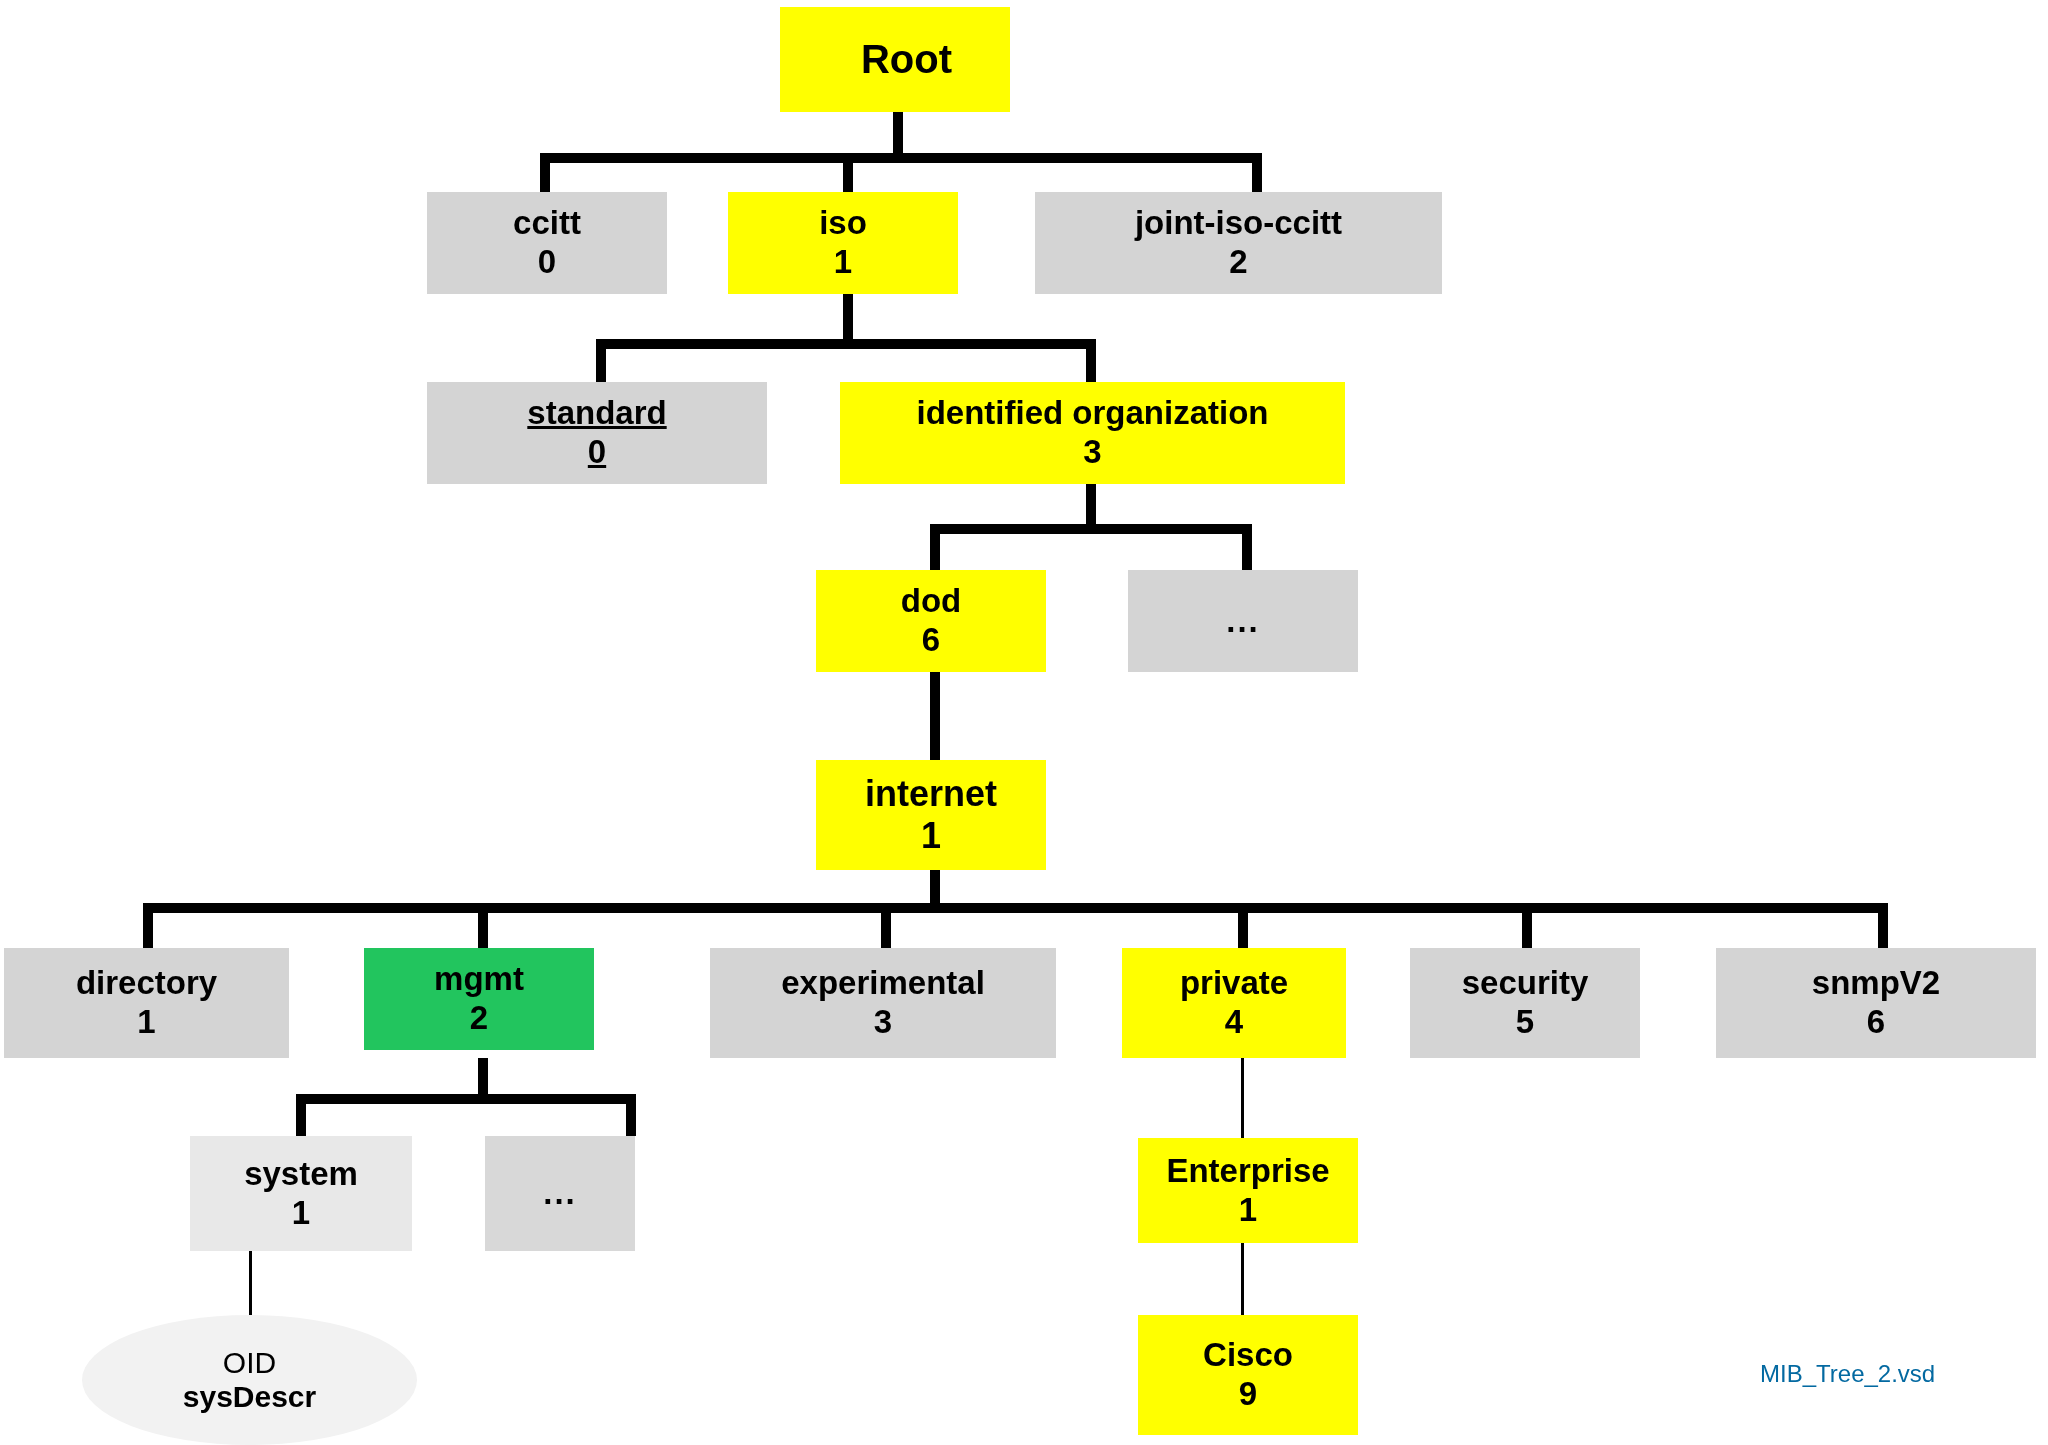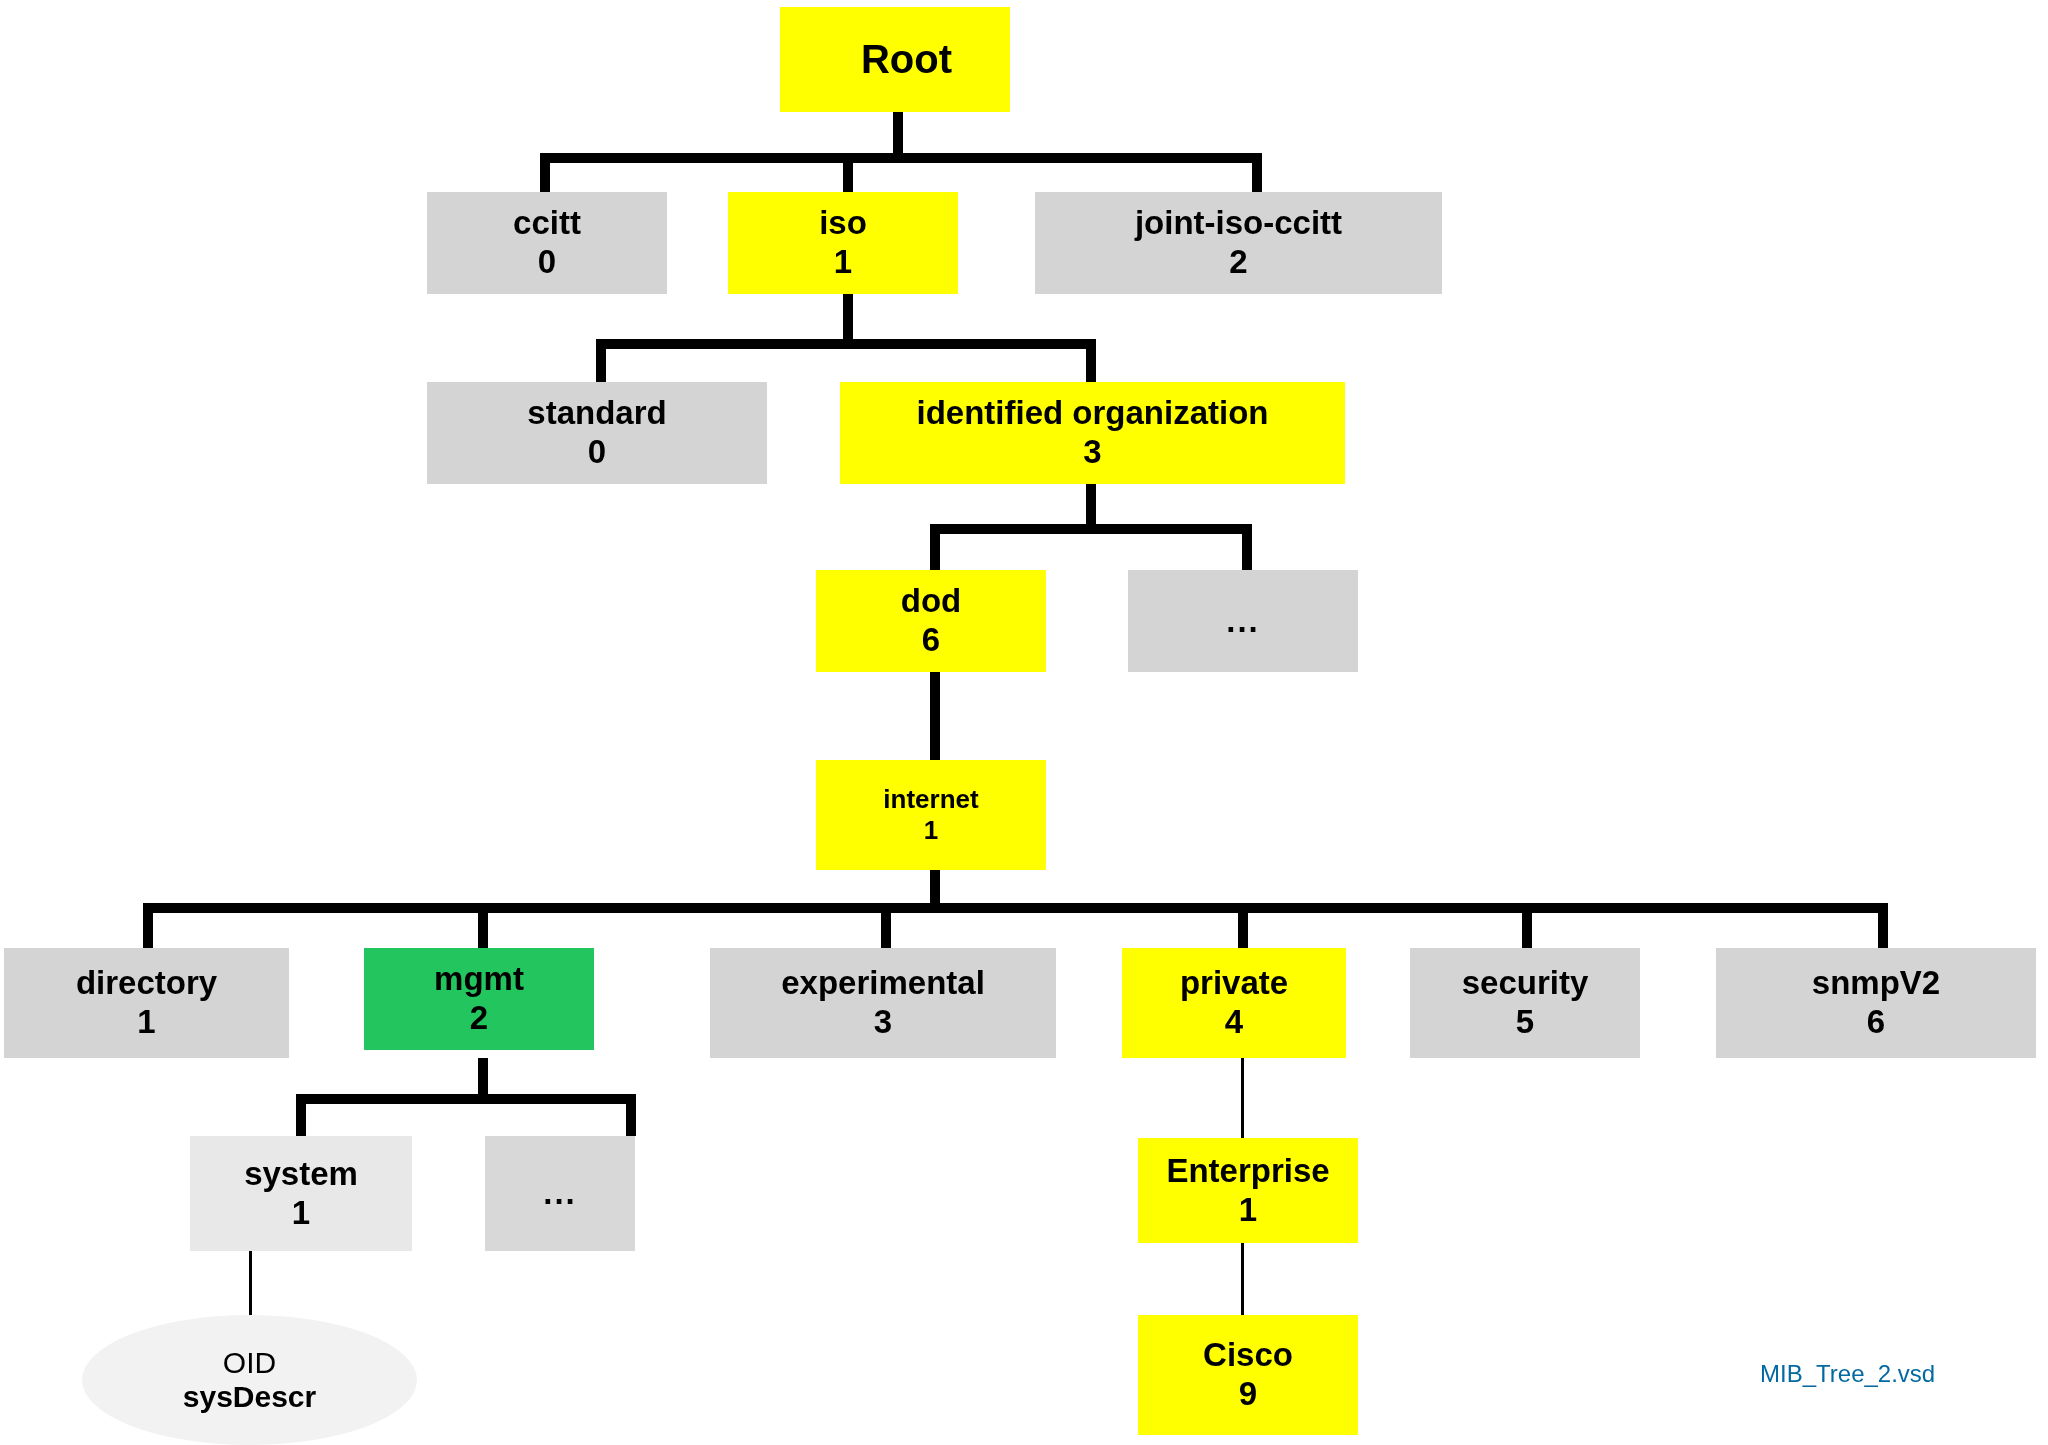--- a/index.html
+++ b/index.html
@@ -125,40 +125,40 @@
   <div class="node" style="left:728px; top:192px; width:230px; height:102px; background:#FFFF00; font-size:33px;">
     <span class="nlabel">iso</span>
     <span class="nnum">1</span>
   </div>
 
   <div class="node" style="left:1035px; top:192px; width:407px; height:102px; background:#D4D4D4; font-size:33px;">
     <span class="nlabel">joint-iso-ccitt</span>
     <span class="nnum">2</span>
   </div>
 
-  <div class="node" style="left:427px; top:382px; width:340px; height:102px; background:#D4D4D4; font-size:33px;">
+  <div class="node" style="left:427px; top:382px; width:340px; height:102px; background:#D4D4D4; font-size:33px;text-decoration:underline;">
     <span class="nlabel">standard</span>
     <span class="nnum">0</span>
   </div>
 
   <div class="node" style="left:840px; top:382px; width:505px; height:102px; background:#FFFF00; font-size:33px;">
     <span class="nlabel">identified organization</span>
     <span class="nnum">3</span>
   </div>
 
   <div class="node" style="left:816px; top:570px; width:230px; height:102px; background:#FFFF00; font-size:33px;">
     <span class="nlabel">dod</span>
     <span class="nnum">6</span>
   </div>
 
   <div class="node ellipsis" style="left:1128px; top:570px; width:230px; height:102px; background:#D4D4D4; font-size:33px;">
     <span class="nlabel">...</span>
   </div>
 
-  <div class="node" style="left:816px; top:760px; width:230px; height:110px; background:#FFFF00; font-size:26px;">
+  <div class="node" style="left:816px; top:760px; width:230px; height:110px; background:#FFFF00; font-size:36px;">
     <span class="nlabel">internet</span>
     <span class="nnum">1</span>
   </div>
 
   <div class="node" style="left:4px; top:948px; width:285px; height:110px; background:#D4D4D4; font-size:33px;">
     <span class="nlabel">directory</span>
     <span class="nnum">1</span>
   </div>
 
   <div class="node" style="left:364px; top:948px; width:230px; height:102px; background:#22c55e; font-size:33px;">

